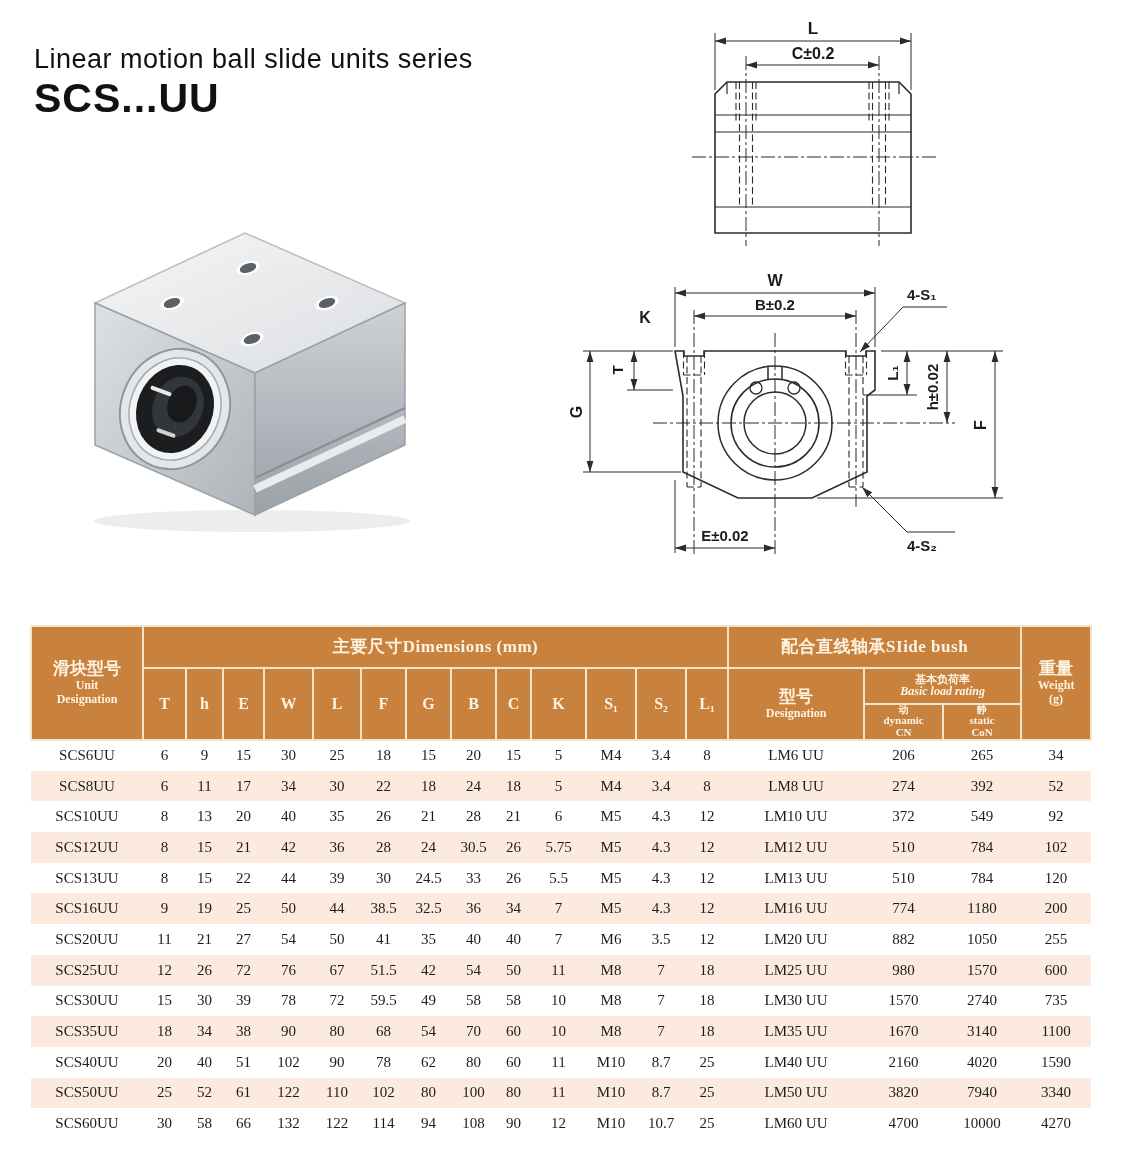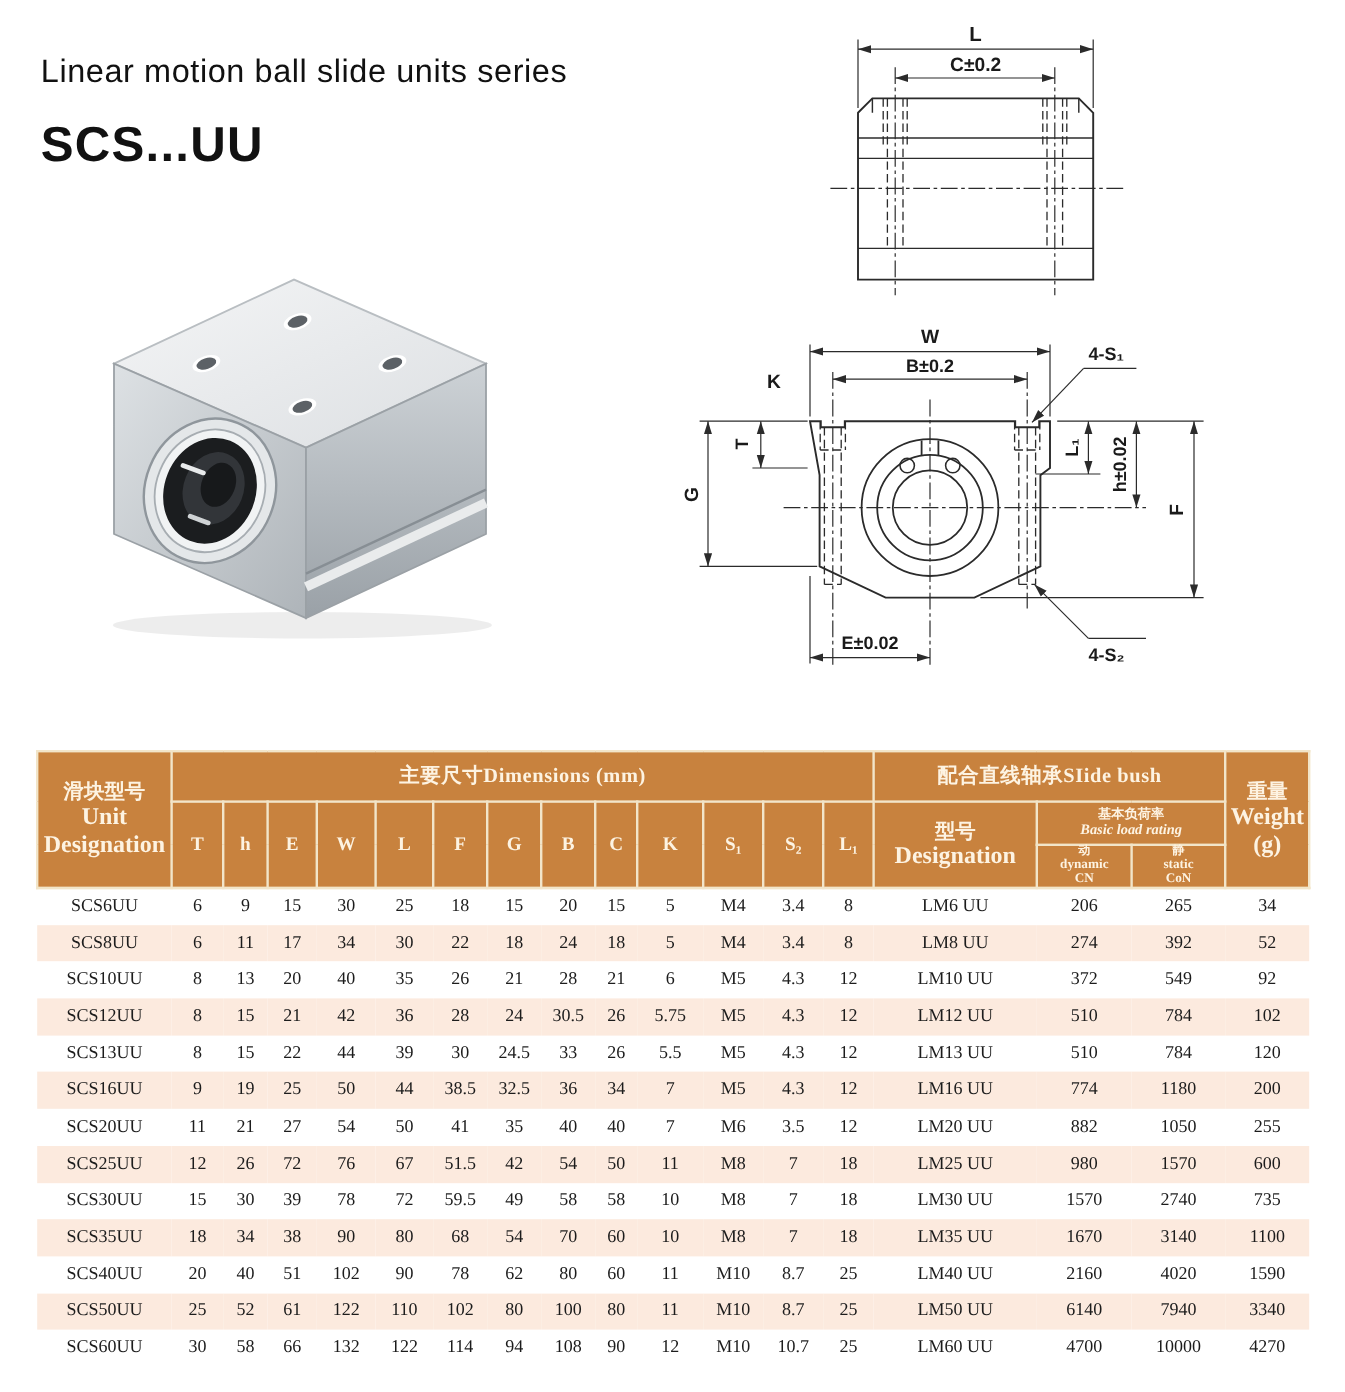--- a/index.html
+++ b/index.html
@@ -1,40 +1,40 @@
 <!DOCTYPE html>
 <html style="--header-bg: #c8823e; --header-text: #fdf3e2; --grid-line: #f2e5c9; --row-alt: #fceade; --drawing-line: #2b2b2b;"><head>
 <meta charset="utf-8">
 <style>
   * { margin:0; padding:0; box-sizing:border-box; }
   html,body { background:#ffffff; }
   body { width:1121px; height:1160px; position:relative; font-family:"Liberation Sans",sans-serif; overflow:hidden; }
 
   .title-block { position:absolute; left:34px; top:44px; color:#111; }
   .title-line1 { font-size:27px; font-weight:400; letter-spacing:.5px; }
-  .title-line2 { font-size:41px; font-weight:800; letter-spacing:1px; margin-top:22px; }
+  .title-line2 { font-size:41px; font-weight:800; letter-spacing:1px; margin-top:0; }
 
   .photo-wrap { position:absolute; left:80px; top:193px; }
   .topview-wrap { position:absolute; left:625px; top:8px; }
   .frontview-wrap { position:absolute; left:555px; top:255px; }
 
   svg text { font-family:"Liberation Sans",sans-serif; font-weight:bold; fill:#1a1a1a; }
 
   .spec-table-wrap { position:absolute; left:30px; top:625px; width:1060px; }
   table.spec { border-collapse:collapse; table-layout:fixed; width:1060px; }
   table.spec thead th {
     background:var(--header-bg,#c8823e);
     color:var(--header-text,#fdf3e2);
     border:2px solid var(--grid-line,#f2e5c9);
     font-family:"Liberation Serif",serif;
     font-weight:bold; vertical-align:middle;
     padding:0; line-height:1.15;
   }
   .hdr-cn { font-size:17px; }
-  .hdr-en { font-size:20px; }
+  .hdr-en { font-size:12px; }
   .hdr-big { font-size:17px; letter-spacing:.5px; }
   .hdr-letter { font-size:16px; }
   .hdr-tiny-cn { font-size:10px; line-height:1; }
   .hdr-tiny { font-size:11px; line-height:1.05; }
   .hdr-load-cn { font-size:11px; line-height:1.1; }
   .hdr-load-en { font-size:12px; line-height:1.1;font-style:italic; }
   tr.hr1 { height:42px; } tr.hr2 { height:36px; } tr.hr3 { height:36px; }
   table.spec tbody td {
     font-family:"Liberation Serif",serif;
     font-size:15px; color:#1c1c1c; text-align:center; vertical-align:middle;
@@ -526,21 +526,21 @@
           <td>110</td>
           <td>102</td>
           <td>80</td>
           <td>100</td>
           <td>80</td>
           <td>11</td>
           <td>M10</td>
           <td>8.7</td>
           <td>25</td>
           <td>LM50 UU</td>
-          <td>6140</td>
+          <td>3820</td>
           <td>7940</td>
           <td>3340</td>
         </tr>
         <tr>
           <td>SCS60UU</td>
           <td>30</td>
           <td>58</td>
           <td>66</td>
           <td>132</td>
           <td>122</td>

